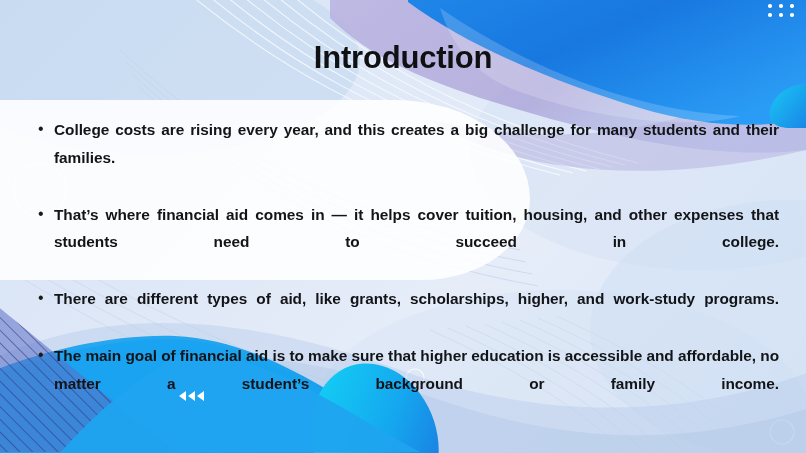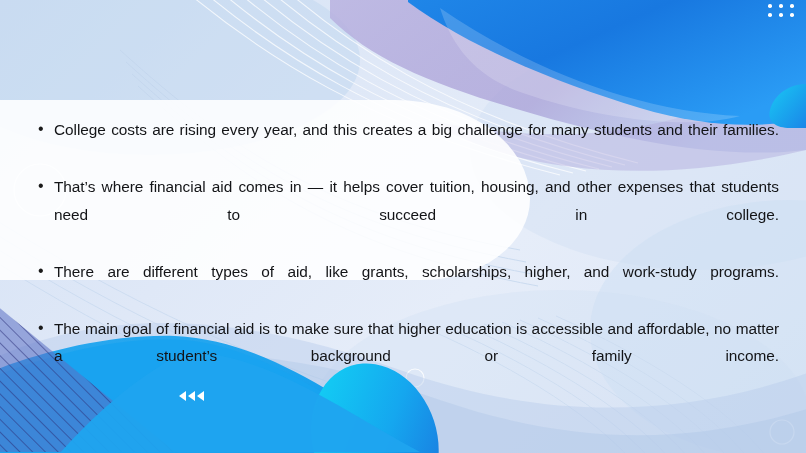--- a/index.html
+++ b/index.html
@@ -69,21 +69,21 @@
     width: 16px;
     font-size: 16px;
     line-height: 26px;
     color: #1a1a1a;
     text-align: left;
     padding-left: 4px;
   }
   .bullet-text {
     flex: 1 1 auto;
     font-size: 15.4px;
-    font-weight: normal;
+    font-weight: bold;
     line-height: 27.5px;
     color: #131417;
     text-align: justify;
     text-justify: inter-word;
     letter-spacing: -0.05px;
   }
   .bullet-text::after {
     content: "";
     display: inline-block;
     width: 100%;
@@ -234,20 +234,21 @@
         <rect x="-20" y="280" width="220" height="200" fill="url(#hatch)" opacity="0.85"></rect>
       </g>
 
       <path d="M 60,453 C 90,420 130,380 185,352 C 265,352 345,412 420,452 Z" fill="#1fa4ef" opacity="0.95"></path>
 
     </g>
   </svg>
 
   <div id="content-panel"></div>
 
+  <div id="title">Introduction</div>
 
   <div id="bullets">
 
     <div class="bullet-row">
       <span class="bullet-dot">•</span>
       <span class="bullet-text">College costs are rising every year, and this creates a big challenge for many students and their families.</span>
     </div>
 
     <div class="bullet-row">
       <span class="bullet-dot">•</span>

